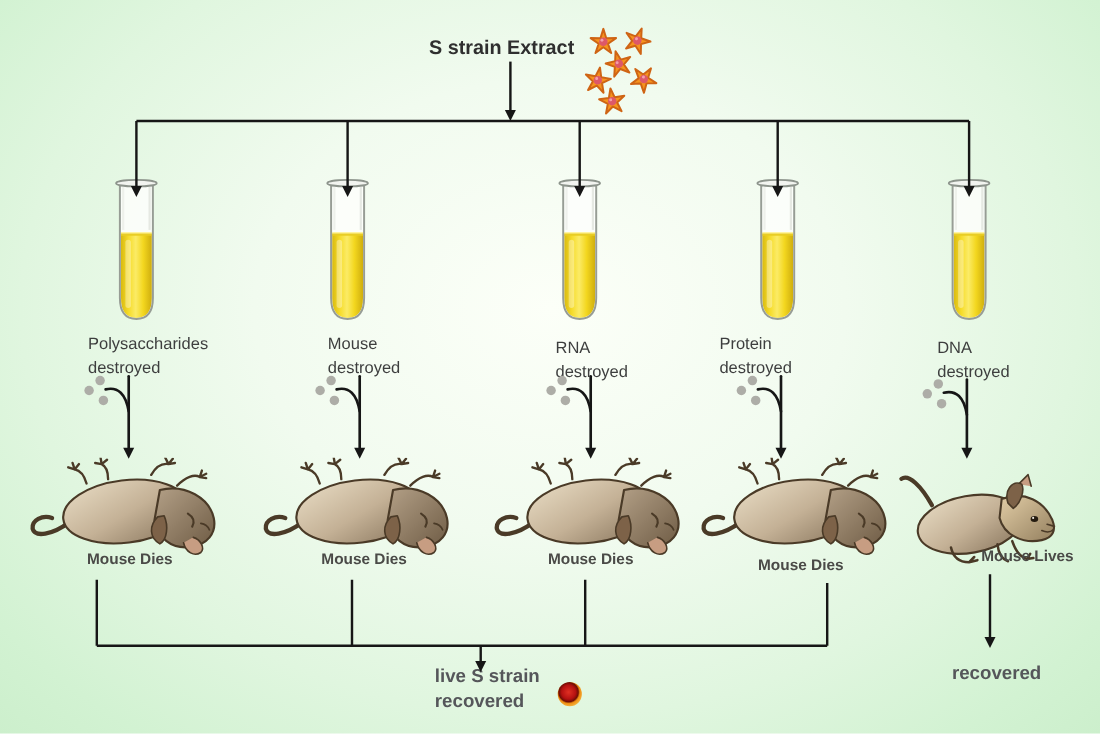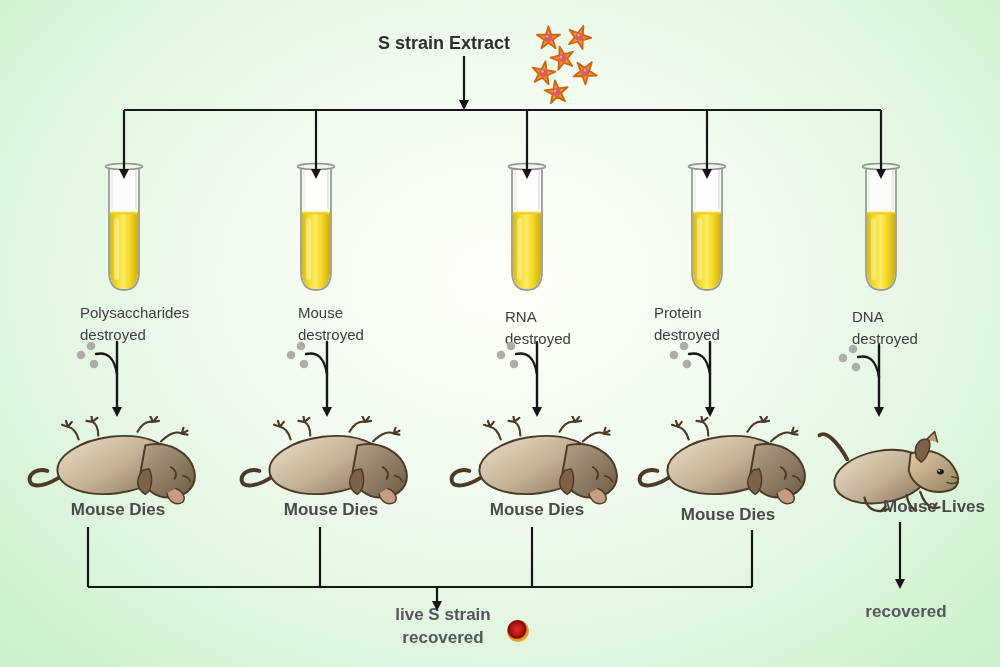--- a/index.html
+++ b/index.html
@@ -2,34 +2,34 @@
 <html><head>
 <meta charset="utf-8">
 <style>
   html,body{margin:0;padding:0;}
   .canvas{
     position:relative;width:1000px;height:667px;overflow:hidden;
     background:radial-gradient(ellipse at 50% 42%, #fcfff8 0%, #f1fbef 38%, #e0f6df 68%, #d2f2d2 88%, #ccefcc 100%);
     font-family:"Liberation Sans",sans-serif;
   }
   .title{
-    position:absolute;left:444px;top:33px;transform:translateX(-50%);
+    position:absolute;left:456px;top:33px;transform:translateX(-50%);
     font-size:18px;font-weight:bold;color:#2f2f2f;white-space:nowrap;
   }
   .treat-label{
     position:absolute;top:302px;font-size:15px;font-weight:normal;color:#3d3e3e;
     line-height:22px;white-space:nowrap;
   }
   .treat-label span{display:block;}
   .outcome-label{
     position:absolute;transform:translateX(-50%);
-    font-size:17px;font-weight:bold;color:#4a4a47;white-space:nowrap;text-align:right;
+    font-size:14px;font-weight:bold;color:#4a4a47;white-space:nowrap;text-align:right;
   }
   .bottom-label{
-    position:absolute;transform:translateX(-50%);text-align:center;
+    position:absolute;transform:translateX(-50%);text-align:left;
     font-size:17px;font-weight:bold;color:#55565a;line-height:23px;white-space:nowrap;
   }
   .bottom-label span{display:block;}
   .star{position:absolute;width:27px;height:27px;}
   .tube{position:absolute;top:161px;width:42px;height:135px;}
   .mouse-dead{position:absolute;top:416px;width:178px;height:98px;}
   .mouse-live{position:absolute;left:812px;top:419px;width:155px;height:96px;}
   .bacterium{
     position:absolute;left:507px;top:620px;width:22px;height:22px;border-radius:50%;
     background:radial-gradient(circle at 45% 42%, #e03022 0%, #b51111 36%, #6e0e04 50%, #ef8d12 58%, #f6bf4e 80%, #f3d07d 100%);

